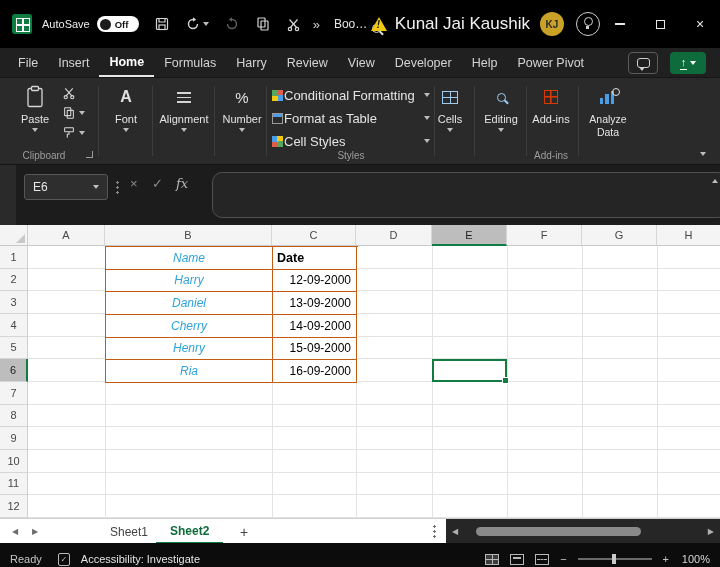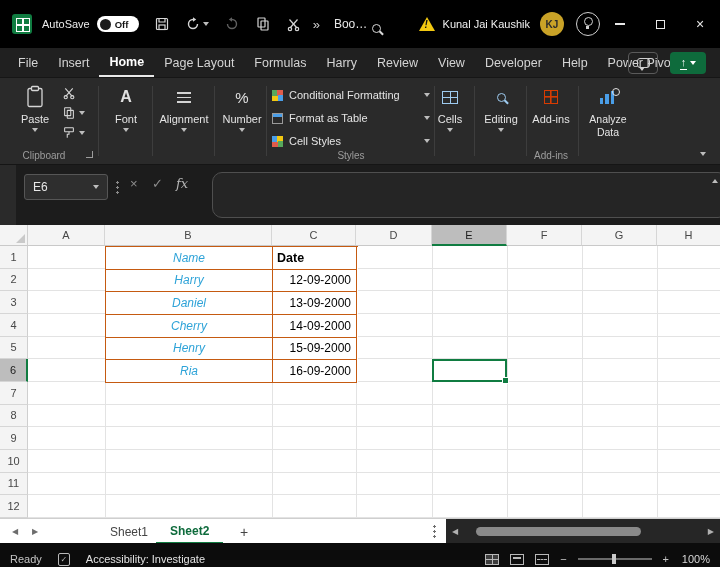--- a/index.html
+++ b/index.html
@@ -19,21 +19,21 @@
   .toggle-state { font-size:9.5px; font-weight:bold; color:#111; }
   .tico { margin-left:15px; display:flex; align-items:center; color:#d6d6d6; }
   .dim { opacity:.45; }
   .more-glyph { font-size:13px; color:#cfcfcf; margin-left:12px; }
   .bookname { font-size:12px; margin-left:14px; color:#e8e8e8; }
   .mag { width:9px; height:9px; border:1.6px solid #d8d8d8; border-radius:50%; position:relative; display:inline-block; }
   .mag::after { content:""; position:absolute; width:5px; height:1.6px; background:#d8d8d8; transform:rotate(45deg); right:-4px; bottom:-2px; }
   .right-cluster { position:absolute; right:0; top:0; height:48px; display:flex; align-items:center; }
   .warn { width:0; height:0; border-left:8px solid transparent; border-right:8px solid transparent; border-bottom:14px solid #F2C811; position:relative; }
   .warn::after { content:"!"; position:absolute; left:-2px; top:2px; color:#111; font-size:10px; font-weight:bold; }
-  .username { font-size:11px; margin-left:8px; color:#f0f0f0; }
+  .username { font-size:17px; margin-left:8px; color:#f0f0f0; }
   .avatar { width:24px; height:24px; border-radius:50%; background:#C9A227; color:#2b2b2b; font-size:10px; font-weight:bold; display:flex; align-items:center; justify-content:center; margin-left:10px; }
   .bulb { width:24px; height:24px; border-radius:50%; border:1.5px solid #d0d0d0; margin-left:12px; position:relative; }
   .bulb::before { content:""; position:absolute; left:7px; top:4px; width:7px; height:7px; border:1.5px solid #d0d0d0; border-radius:50%; }
   .bulb::after { content:""; position:absolute; left:9px; top:13px; width:3px; height:3px; background:#d0d0d0; }
   .winbtn { width:40px; height:48px; display:flex; align-items:center; justify-content:center; color:#e8e8e8; font-size:14px; }
   .minbar { width:10px; height:1.5px; background:#e8e8e8; }
   .maxbox { width:9px; height:9px; border:1.2px solid #e8e8e8; }
 
   
   .tabrow { position:absolute; top:48px; left:0; width:720px; height:30px; background:#202020; display:flex; align-items:stretch; border-bottom:1px solid #161616; }
@@ -50,21 +50,21 @@
   .ribbon { position:absolute; top:78px; left:0; width:720px; height:87px; background:#2a2a2a; border-bottom:1px solid #151515; }
   .rdiv { position:absolute; top:8px; bottom:8px; width:1px; background:#3d3d3d; }
   .bigbtn { position:absolute; top:6px; display:flex; flex-direction:column; align-items:center; gap:3px; color:#e4e4e4; font-size:11px; text-align:center; }
   .bigbtn .icobox { height:26px; display:flex; align-items:center; justify-content:center; }
   .chev { display:inline-block; width:0; height:0; border-left:3.5px solid transparent; border-right:3.5px solid transparent; border-top:4px solid #bdbdbd; }
   .chev-up { display:inline-block; width:0; height:0; border-left:3.5px solid transparent; border-right:3.5px solid transparent; border-bottom:4px solid #bdbdbd; }
   .glabel { position:absolute; bottom:3px; font-size:10px; color:#9d9d9d; text-align:center; }
   .launcher { position:absolute; width:7px; height:7px; border-right:1.2px solid #9d9d9d; border-bottom:1.2px solid #9d9d9d; }
   .smallstack { position:absolute; left:62px; top:7px; display:flex; flex-direction:column; gap:4px; }
   .smallbtn { display:flex; align-items:center; gap:3px; height:16px; color:#d6d6d6; }
-  .srow { position:absolute; left:272px; width:158px; height:18px; display:flex; align-items:center; gap:6px; color:#e4e4e4; font-size:11px; white-space:nowrap; }
+  .srow { position:absolute; left:272px; width:158px; height:18px; display:flex; align-items:center; gap:1px; color:#e4e4e4; font-size:13px; white-space:nowrap; }
   .srow .chev { margin-left:auto; }
   .ic-font { font-size:16px; font-weight:bold; color:#e0e0e0; line-height:1; }
   .ic-bars { width:14px; height:11px; background:repeating-linear-gradient(to bottom,#d4d4d4 0 1.6px,transparent 1.6px 4.5px); }
   .ic-pct { font-size:15px; color:#e0e0e0; line-height:1; }
   .ic-cf { width:11px; height:11px; background:conic-gradient(#e05c4b 0 25%,#4a9ee8 0 50%,#f2c811 0 75%,#57a85c 0); }
   .ic-ftable { width:11px; height:11px; border:1px solid #9a9a9a; background:linear-gradient(to bottom,#4a9ee8 0 3px,transparent 3px); }
   .ic-cstyles { width:11px; height:11px; background:conic-gradient(#f2c811 0 25%,#57a85c 0 50%,#e05c4b 0 75%,#4a9ee8 0); }
   .ic-cells { width:16px; height:13px; border:1px solid #9ecbf0;
       background:linear-gradient(#9ecbf0,#9ecbf0) 7px 0/1px 100% no-repeat,linear-gradient(#9ecbf0,#9ecbf0) 0 5px/100% 1px no-repeat; }
   .mag-blue { width:9px; height:9px; border:1.6px solid #9ecbf0; border-radius:50%; position:relative; display:inline-block; }
@@ -117,21 +117,21 @@
   .sheet-vdots { position:absolute; left:433px; top:5px; width:3px; height:15px; background:radial-gradient(circle,#6d6d6d 1.1px,transparent 1.3px) center top/3px 5px repeat-y; }
   .hscroll { position:absolute; left:446px; right:0; top:0; height:25px; background:#262626; display:flex; align-items:center; }
   .scr-arrow { color:#b0b0b0; font-size:8px; padding:0 6px; }
   .scr-track { flex:1; height:25px; position:relative; }
   .scr-thumb { position:absolute; left:12px; top:8px; width:165px; height:9px; background:#8a8a8a; border-radius:5px; }
 
   
   .statusbar { position:absolute; top:543px; left:0; width:720px; height:32px; background:#0c0c0c; display:flex; align-items:center; color:#c4c4c4; font-size:11px; }
   .ready { margin-left:10px; }
   .acc-icon { margin-left:16px; width:12px; height:13px; border:1.2px solid #b8b8b8; border-radius:2px; display:flex; align-items:center; justify-content:center; font-size:8px; color:#b8b8b8; }
-  .acc-text { margin-left:16px; color:#e4e4e4; }
+  .acc-text { margin-left:11px; color:#e4e4e4; }
   .sright { margin-left:auto; margin-right:10px; display:flex; align-items:center; gap:11px; }
   .vic { width:14px; height:11px; border:1px solid #b8b8b8; position:relative; }
   .vic-grid { background:linear-gradient(#b8b8b8,#b8b8b8) center/1px 100% no-repeat,linear-gradient(#b8b8b8,#b8b8b8) center/100% 1px no-repeat,#3d3d3d; }
   .vic-layout::after { content:""; position:absolute; left:2px; top:2px; right:2px; height:2px; background:#b8b8b8; }
   .vic-break::after { content:""; position:absolute; left:1px; right:1px; top:4px; border-top:1px dashed #b8b8b8; }
   .zoomtrack { width:74px; height:2px; background:#6a6a6a; position:relative; }
   .zoomthumb { position:absolute; left:34px; top:-4px; width:4px; height:10px; background:#c9c9c9; }
   .zoomtext { min-width:30px; text-align:right; color:#d6d6d6; }
 
   svg { display:block; }
@@ -198,21 +198,20 @@
           <i class="maxbox"></i>
         </div>
       <div class="winbtn">×</div>
     </div>
   </div>
 
   <div class="tabrow">
     <span class="tab">File</span>
     <span class="tab">Insert</span>
     <span class="tab active">Home</span>
-    <span class="tab">Page Layout</span>
     <span class="tab">Formulas</span>
     <span class="tab">Harry</span>
     <span class="tab">Review</span>
     <span class="tab">View</span>
     <span class="tab">Developer</span>
     <span class="tab">Help</span>
     <span class="tab">Power Pivot</span>
     <div class="comment-btn">
         <i class="ic-comment"></i>
       </div>

